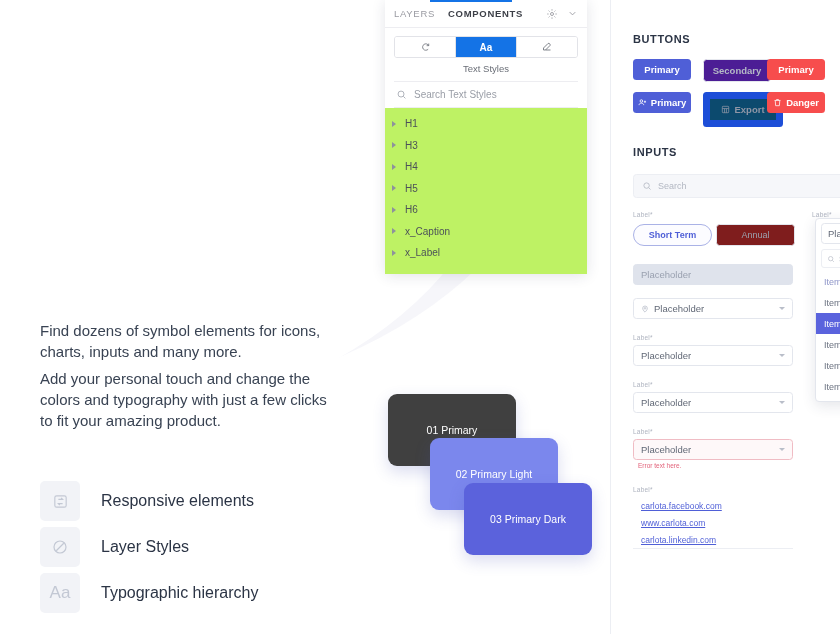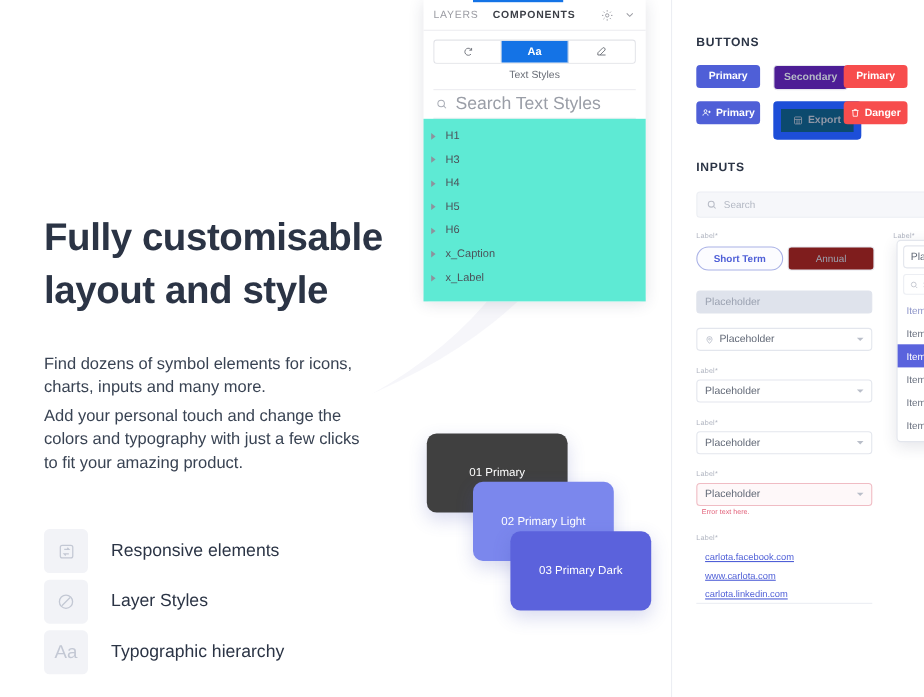--- a/index.html
+++ b/index.html
@@ -89,23 +89,23 @@
   }
   .seg > div:last-child{border-right:none;}
   .seg > div.on{background:#1473e6;color:#fff;font-weight:600;}
   .seg-cap{text-align:center;font-size:9.5px;color:#6a6e77;padding:5px 0 7px;}
 
   .srch{
     margin:0 9px;border-top:1px solid #ededf1;border-bottom:1px solid #ededf1;
     height:25px;display:flex;align-items:center;
   }
   .srch .mag{margin:0 7px 0 2px;color:#a9adb6;display:flex;}
-  .srch .ph{font-size:16px;color:#9a9ea7;}
-
-  .tslist{background:#5eead4;padding:5px 0 10px 0;}
+  .srch .ph{font-size:10px;color:#9a9ea7;}
+
+  .tslist{background:#bef264;padding:5px 0 10px 0;}
   .trow{
     height:21.5px;display:flex;align-items:center;padding-left:7px;
     font-size:10px;color:#4c5159;
   }
   .tri{
     width:0;height:0;border-left:4.5px solid #8d929c;
     border-top:3.2px solid transparent;border-bottom:3.2px solid transparent;
     margin-right:9px;
   }
 
@@ -212,21 +212,20 @@
 </head>
 <body>
 
 <div class="page">
 
   <div class="swoosh"></div>
   <div class="swoosh2"></div>
 
   <div class="left">
 
-    <div class="headline">Fully customisable layout and style</div>
 
     <div class="para p1">Find dozens of symbol elements for icons, charts, inputs and many more.</div>
     <div class="para p2">Add your personal touch and change the colors and typography with just a few clicks to fit your amazing product.</div>
 
     <div class="feature f1">
       <div class="feat-ico">
         <svg width="17" height="17" viewBox="0 0 24 24" fill="none" stroke="currentColor" stroke-width="1.6">
           <rect x="4" y="4" width="16" height="16" rx="2.5"></rect>
           <path d="M9 9h6l-2-2M15 15H9l2 2"></path>
         </svg>

